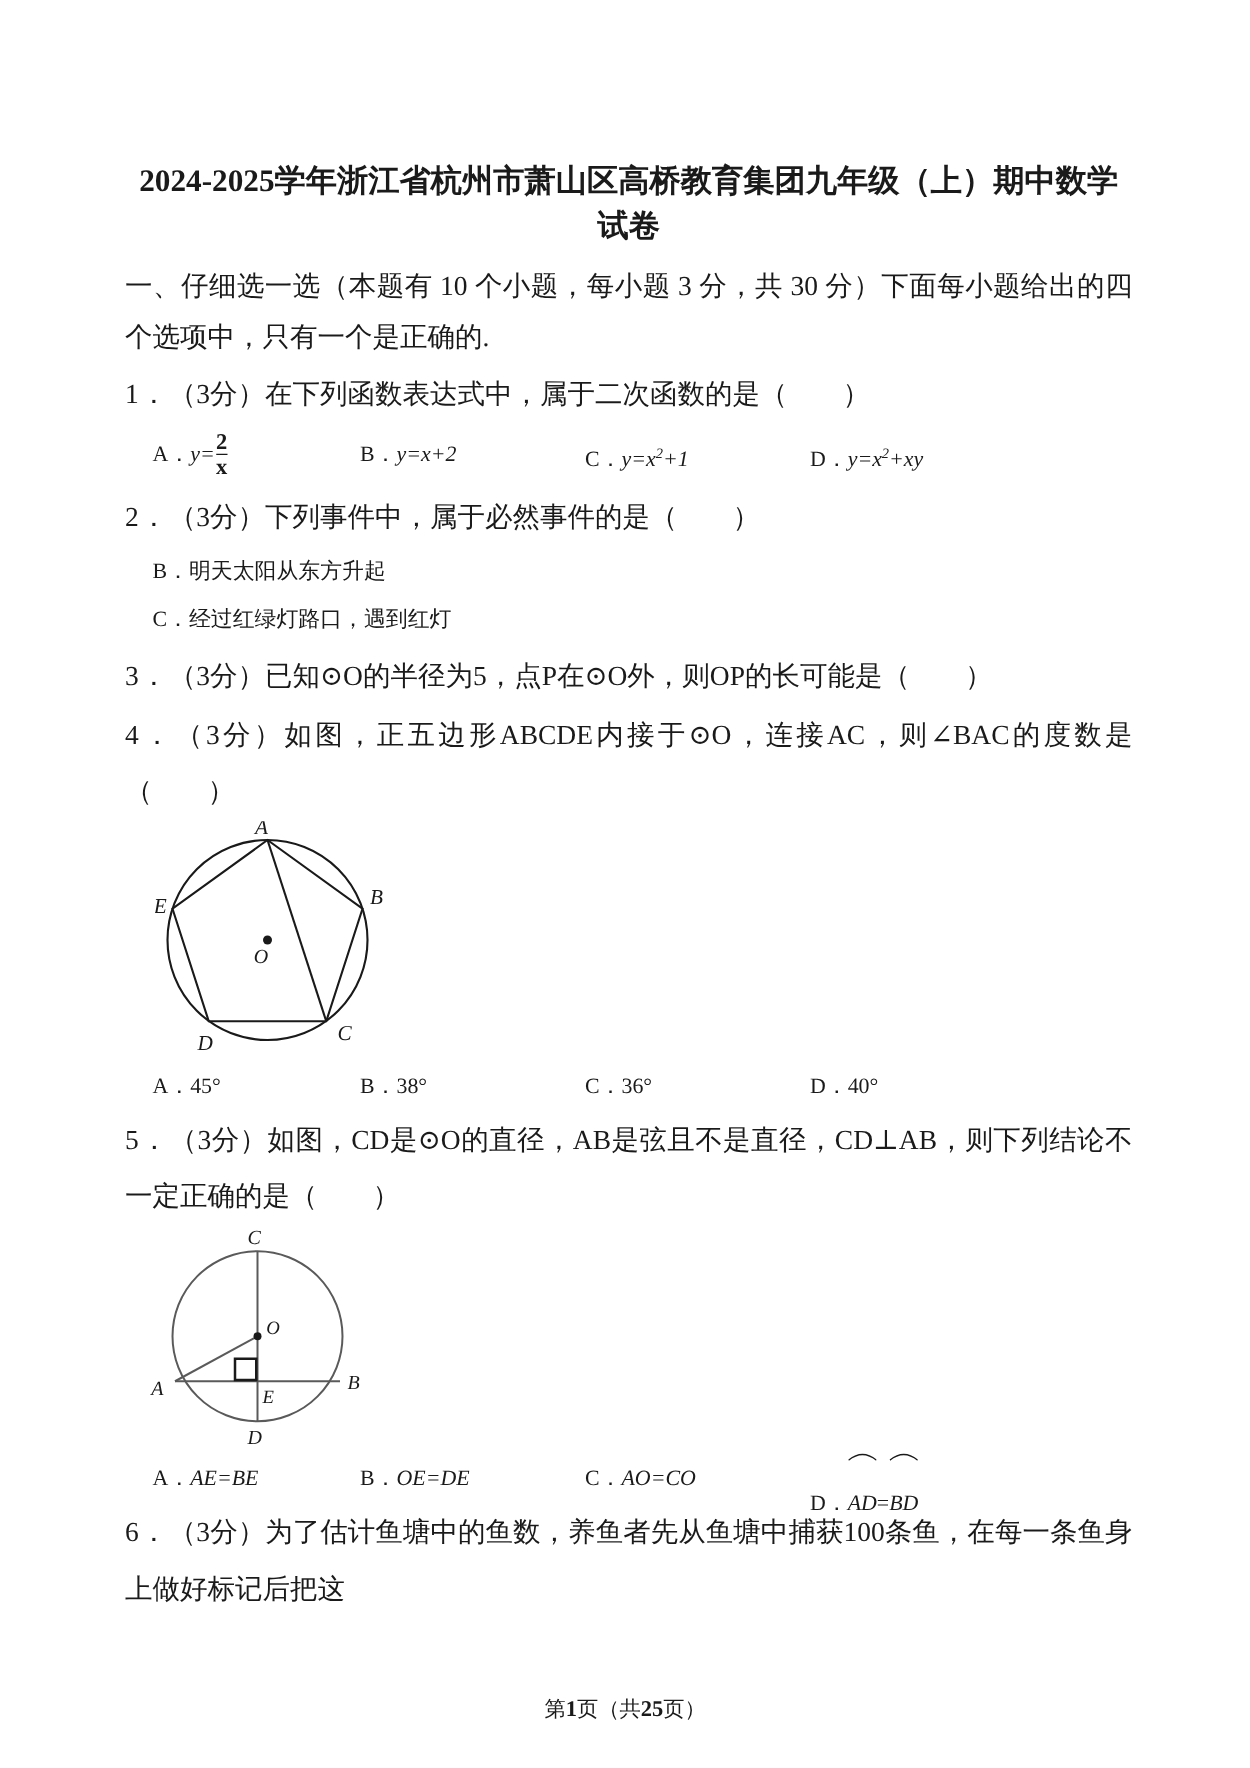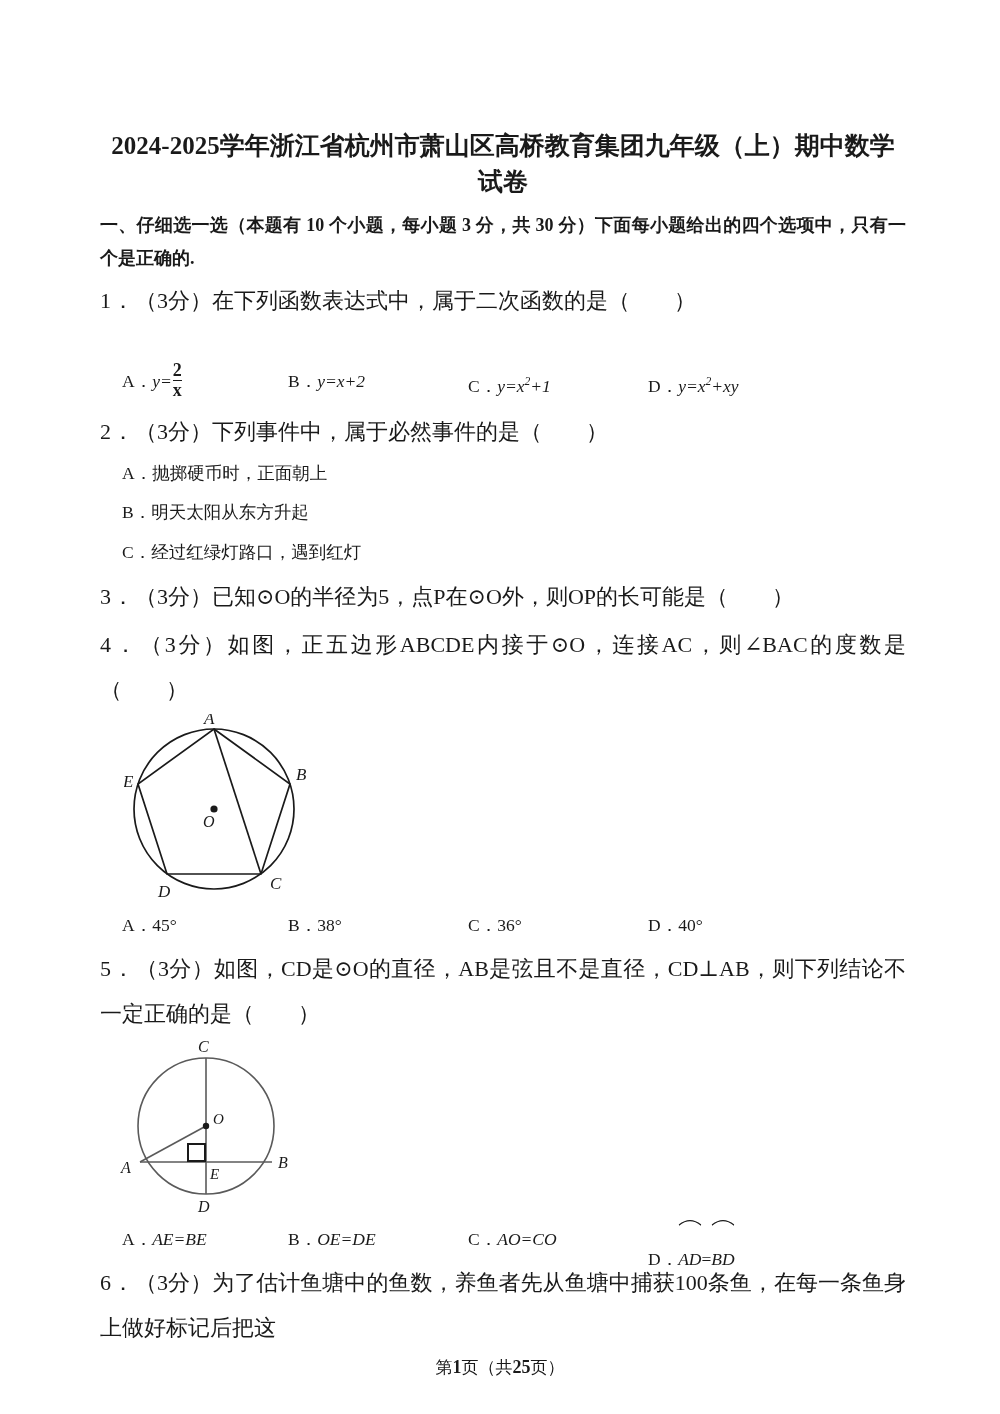--- a/index.html
+++ b/index.html
@@ -33,22 +33,22 @@
     font-size: 25px;
     font-weight: bold;
     line-height: 1.42;
     text-align: center;
     letter-spacing: 0px;
     margin: 0 0 10px 0;
   }
 
   
   .section-head {
-    font-size: 18px;
-    font-weight: bold;
+    font-size: 22px;
+    font-weight: normal;
     line-height: 1.85;
     text-align: justify;
     text-justify: inter-ideograph;
     margin: 6px 0 2px 0;
   }
 
   
   .q {
     margin: 0 0 2px 0;
   }
@@ -64,21 +64,21 @@
     letter-spacing: 1px;
   }
   .ital { font-style: italic; }
   .opt-row {
     display: block;
     position: relative;
     height: 38px;
     font-size: 17.5px;
     line-height: 38px;
   }
-  .opt-row.tall { height: 52px; line-height: 52px; margin-top: 32px; }
+  .opt-row.tall { height: 52px; line-height: 52px; }
   .opt {
     position: absolute;
     white-space: nowrap;
   }
   .opt-a { left: 22px; }
   .opt-b { left: 188px; }
   .opt-c { left: 368px; }
   .opt-d { left: 548px; }
 
   .opt-stack {
@@ -148,21 +148,20 @@
         <span class="opt opt-a"><span>A．</span><span class="ital">y=</span><span class="frac"><span class="num">2</span><span class="den">x</span></span></span>
         <span class="opt opt-b"><span>B．</span><span class="ital">y=x+2</span></span>
         <span class="opt opt-c"><span>C．</span><span class="ital">y=x</span><sup class="exp">2</sup><span class="ital">+1</span></span>
         <span class="opt opt-d"><span>D．</span><span class="ital">y=x</span><sup class="exp">2</sup><span class="ital">+xy</span></span>
       </div>
     </div>
 
     <div class="q">
       <p class="q-stem"><span class="q-num">2．</span><span>（3分）</span><span>下列事件中，属于必然事件的是（　　）</span></p>
       <div class="opt-stack">
-        <div>A．抛掷硬币时，正面朝上</div>
         <div>B．明天太阳从东方升起</div>
         <div>C．经过红绿灯路口，遇到红灯</div>
       </div>
     </div>
 
     <div class="q">
       <p class="q-stem"><span class="q-num">3．</span><span>（3分）</span><span>已知⊙O的半径为5，点P在⊙O外，则OP的长可能是（　　）</span></p>
     </div>
 
     <div class="q">

